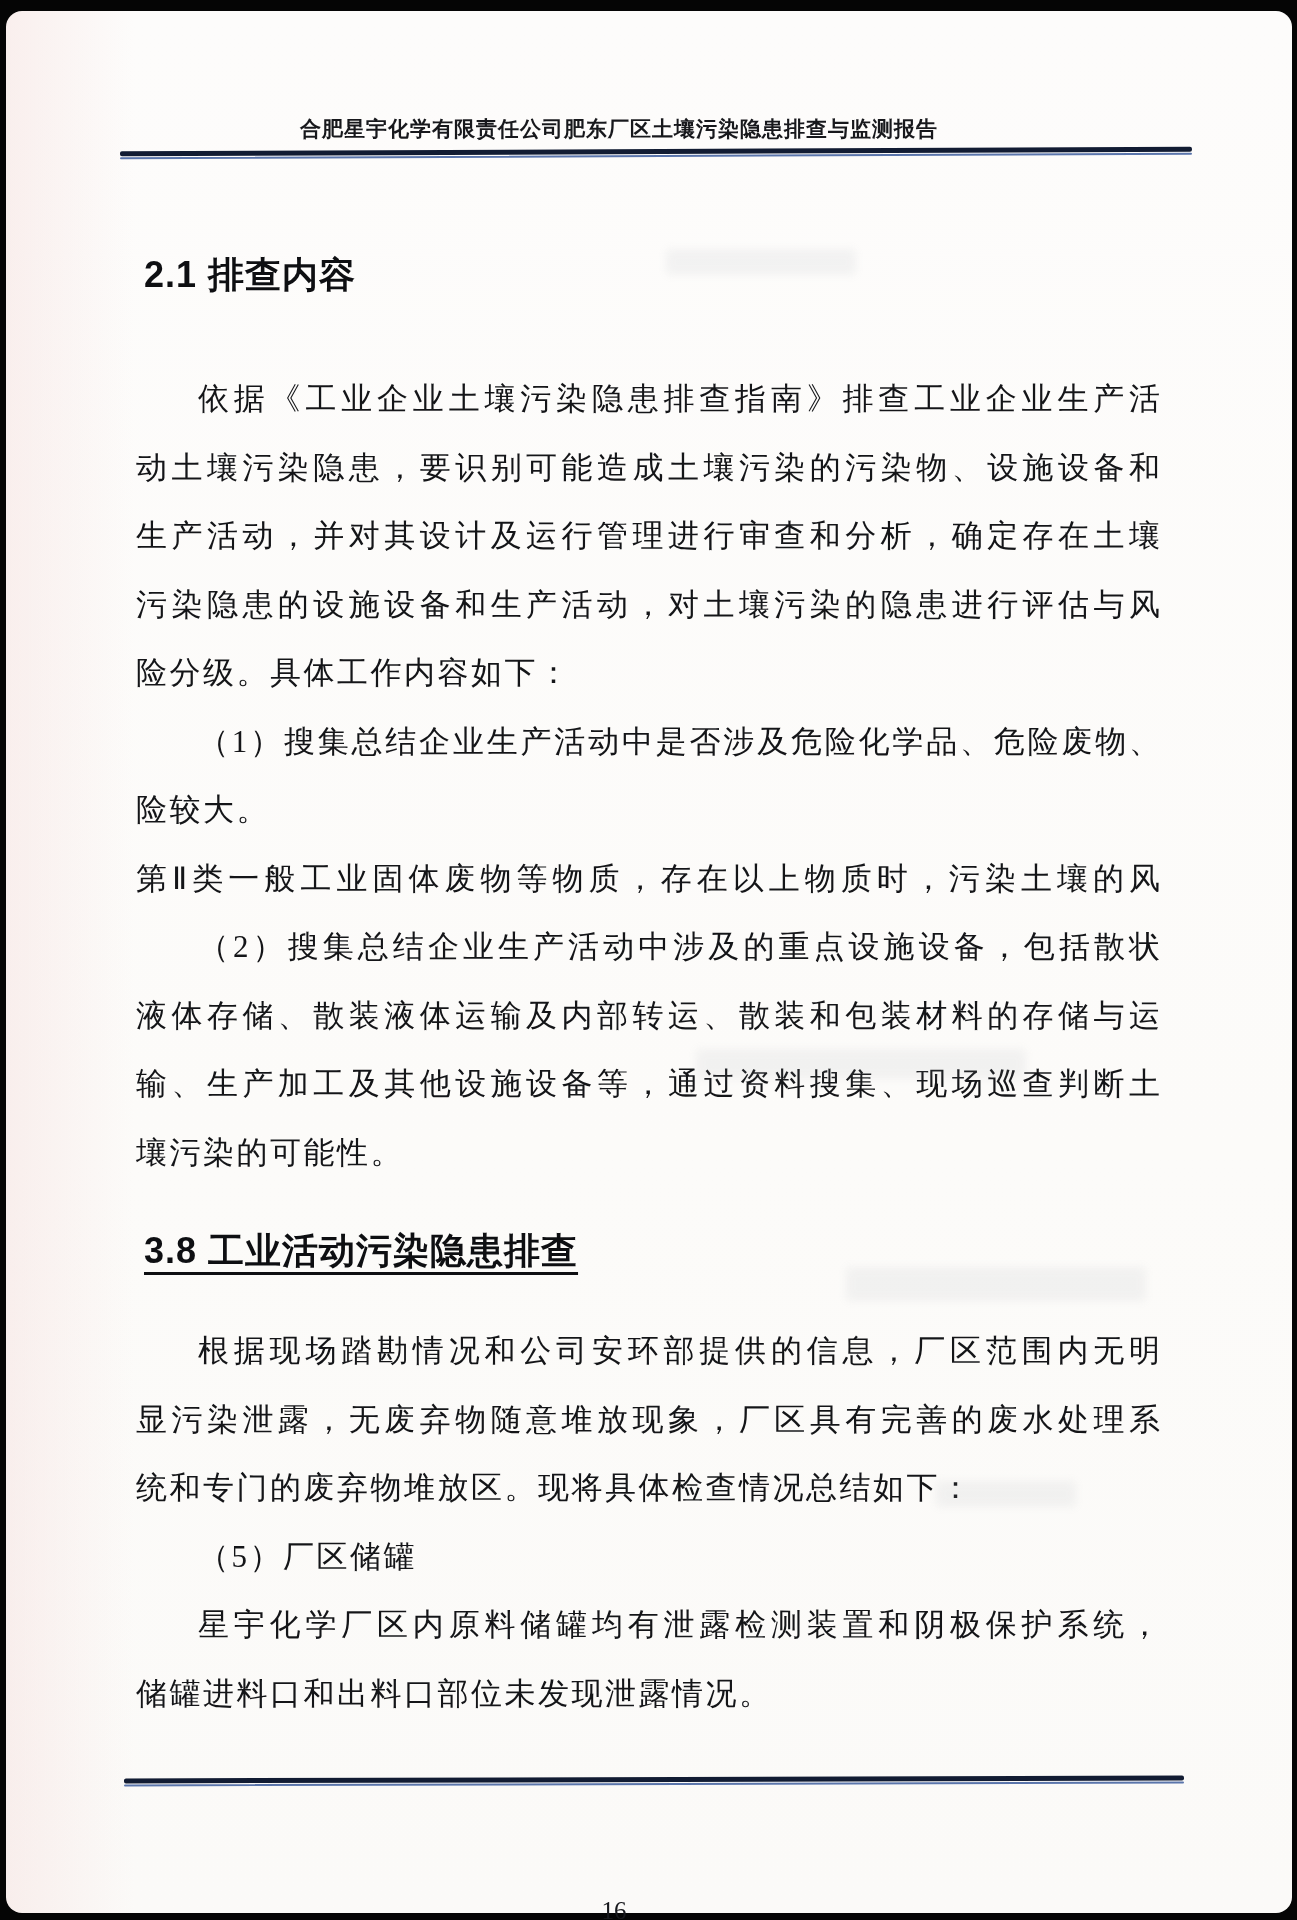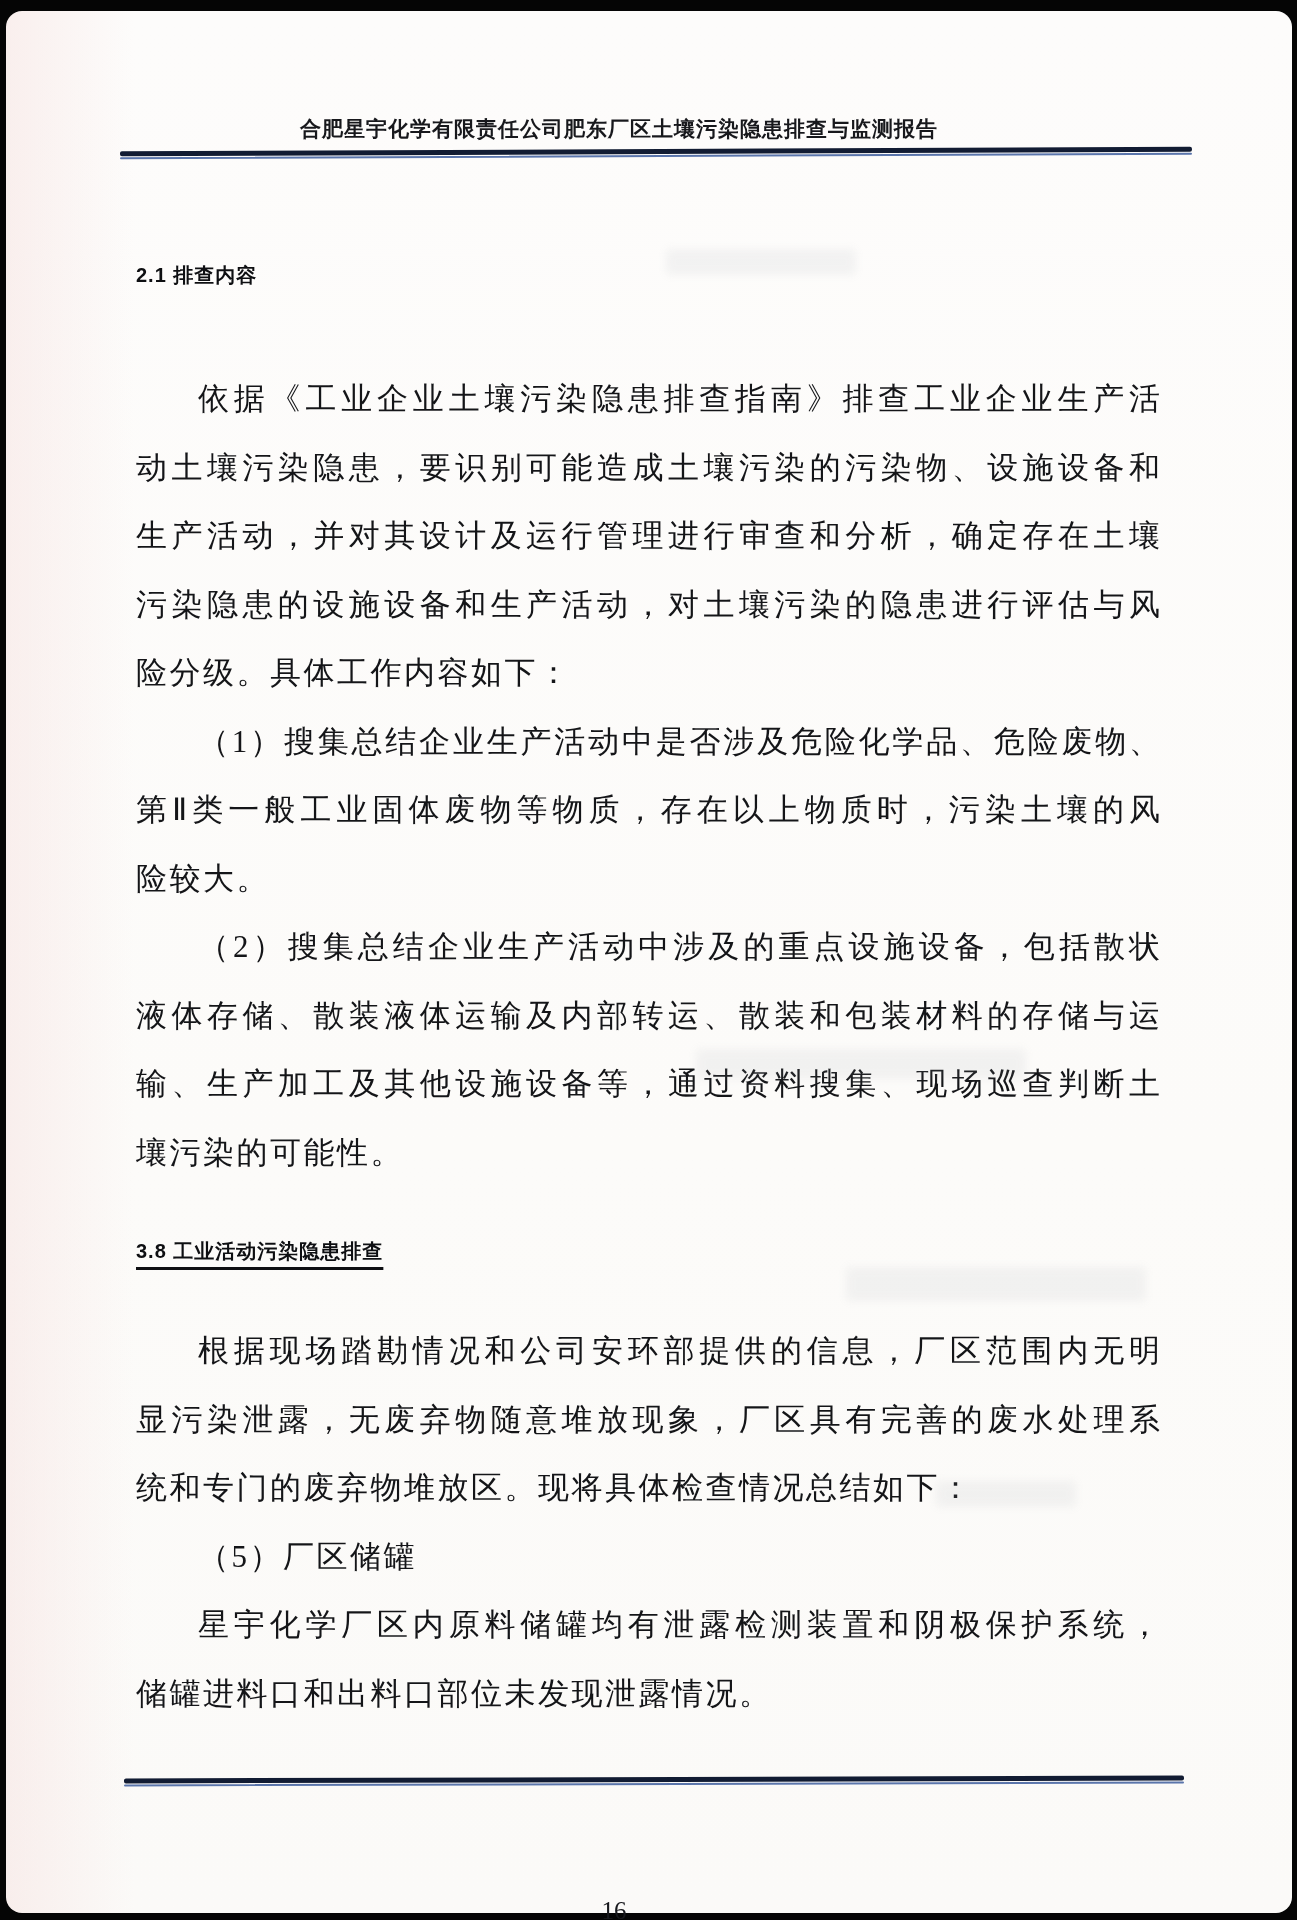--- a/index.html
+++ b/index.html
@@ -52,25 +52,25 @@
     color:#101114;
   }
   .doc-body {
     position:absolute;
     top:240px; left:130px; right:132px;
     color:#17181a;
   }
   .sec-heading {
     font-family:"Liberation Sans", sans-serif;
     font-weight:900;
-    font-size:20px;
+    font-size:36px;
     line-height:48px;
     letter-spacing:1px;
     color:#0e0f12;
-    margin:40px 0 42px 0;
+    margin:40px 0 42px 8px;
   }
   .sec-heading:first-child { margin-top:0; margin-bottom:66px; }
   .sec-heading.underlined {
     text-decoration:underline;
     text-decoration-thickness:2.5px;
     text-underline-offset:9px;
   }
   .line {
     font-family:"Liberation Serif", serif;
     font-size:31px;
@@ -126,22 +126,22 @@
 
 
   <div class="doc-body">
       <div class="sec-heading">2.1 排查内容</div>
       <div class="line indent just">依据《工业企业土壤污染隐患排查指南》排查工业企业生产活</div>
       <div class="line just">动土壤污染隐患，要识别可能造成土壤污染的污染物、设施设备和</div>
       <div class="line just">生产活动，并对其设计及运行管理进行审查和分析，确定存在土壤</div>
       <div class="line just">污染隐患的设施设备和生产活动，对土壤污染的隐患进行评估与风</div>
       <div class="line">险分级。具体工作内容如下：</div>
       <div class="line indent just">（1）搜集总结企业生产活动中是否涉及危险化学品、危险废物、</div>
+      <div class="line">险较大。</div>
       <div class="line just">第Ⅱ类一般工业固体废物等物质，存在以上物质时，污染土壤的风</div>
-      <div class="line">险较大。</div>
       <div class="line indent just">（2）搜集总结企业生产活动中涉及的重点设施设备，包括散状</div>
       <div class="line just">液体存储、散装液体运输及内部转运、散装和包装材料的存储与运</div>
       <div class="line just">输、生产加工及其他设施设备等，通过资料搜集、现场巡查判断土</div>
       <div class="line">壤污染的可能性。</div>
       <div class="sec-heading underlined">3.8 工业活动污染隐患排查</div>
       <div class="line indent just">根据现场踏勘情况和公司安环部提供的信息，厂区范围内无明</div>
       <div class="line just">显污染泄露，无废弃物随意堆放现象，厂区具有完善的废水处理系</div>
       <div class="line">统和专门的废弃物堆放区。现将具体检查情况总结如下：</div>
       <div class="line indent">（5）厂区储罐</div>
       <div class="line indent just">星宇化学厂区内原料储罐均有泄露检测装置和阴极保护系统，</div>

